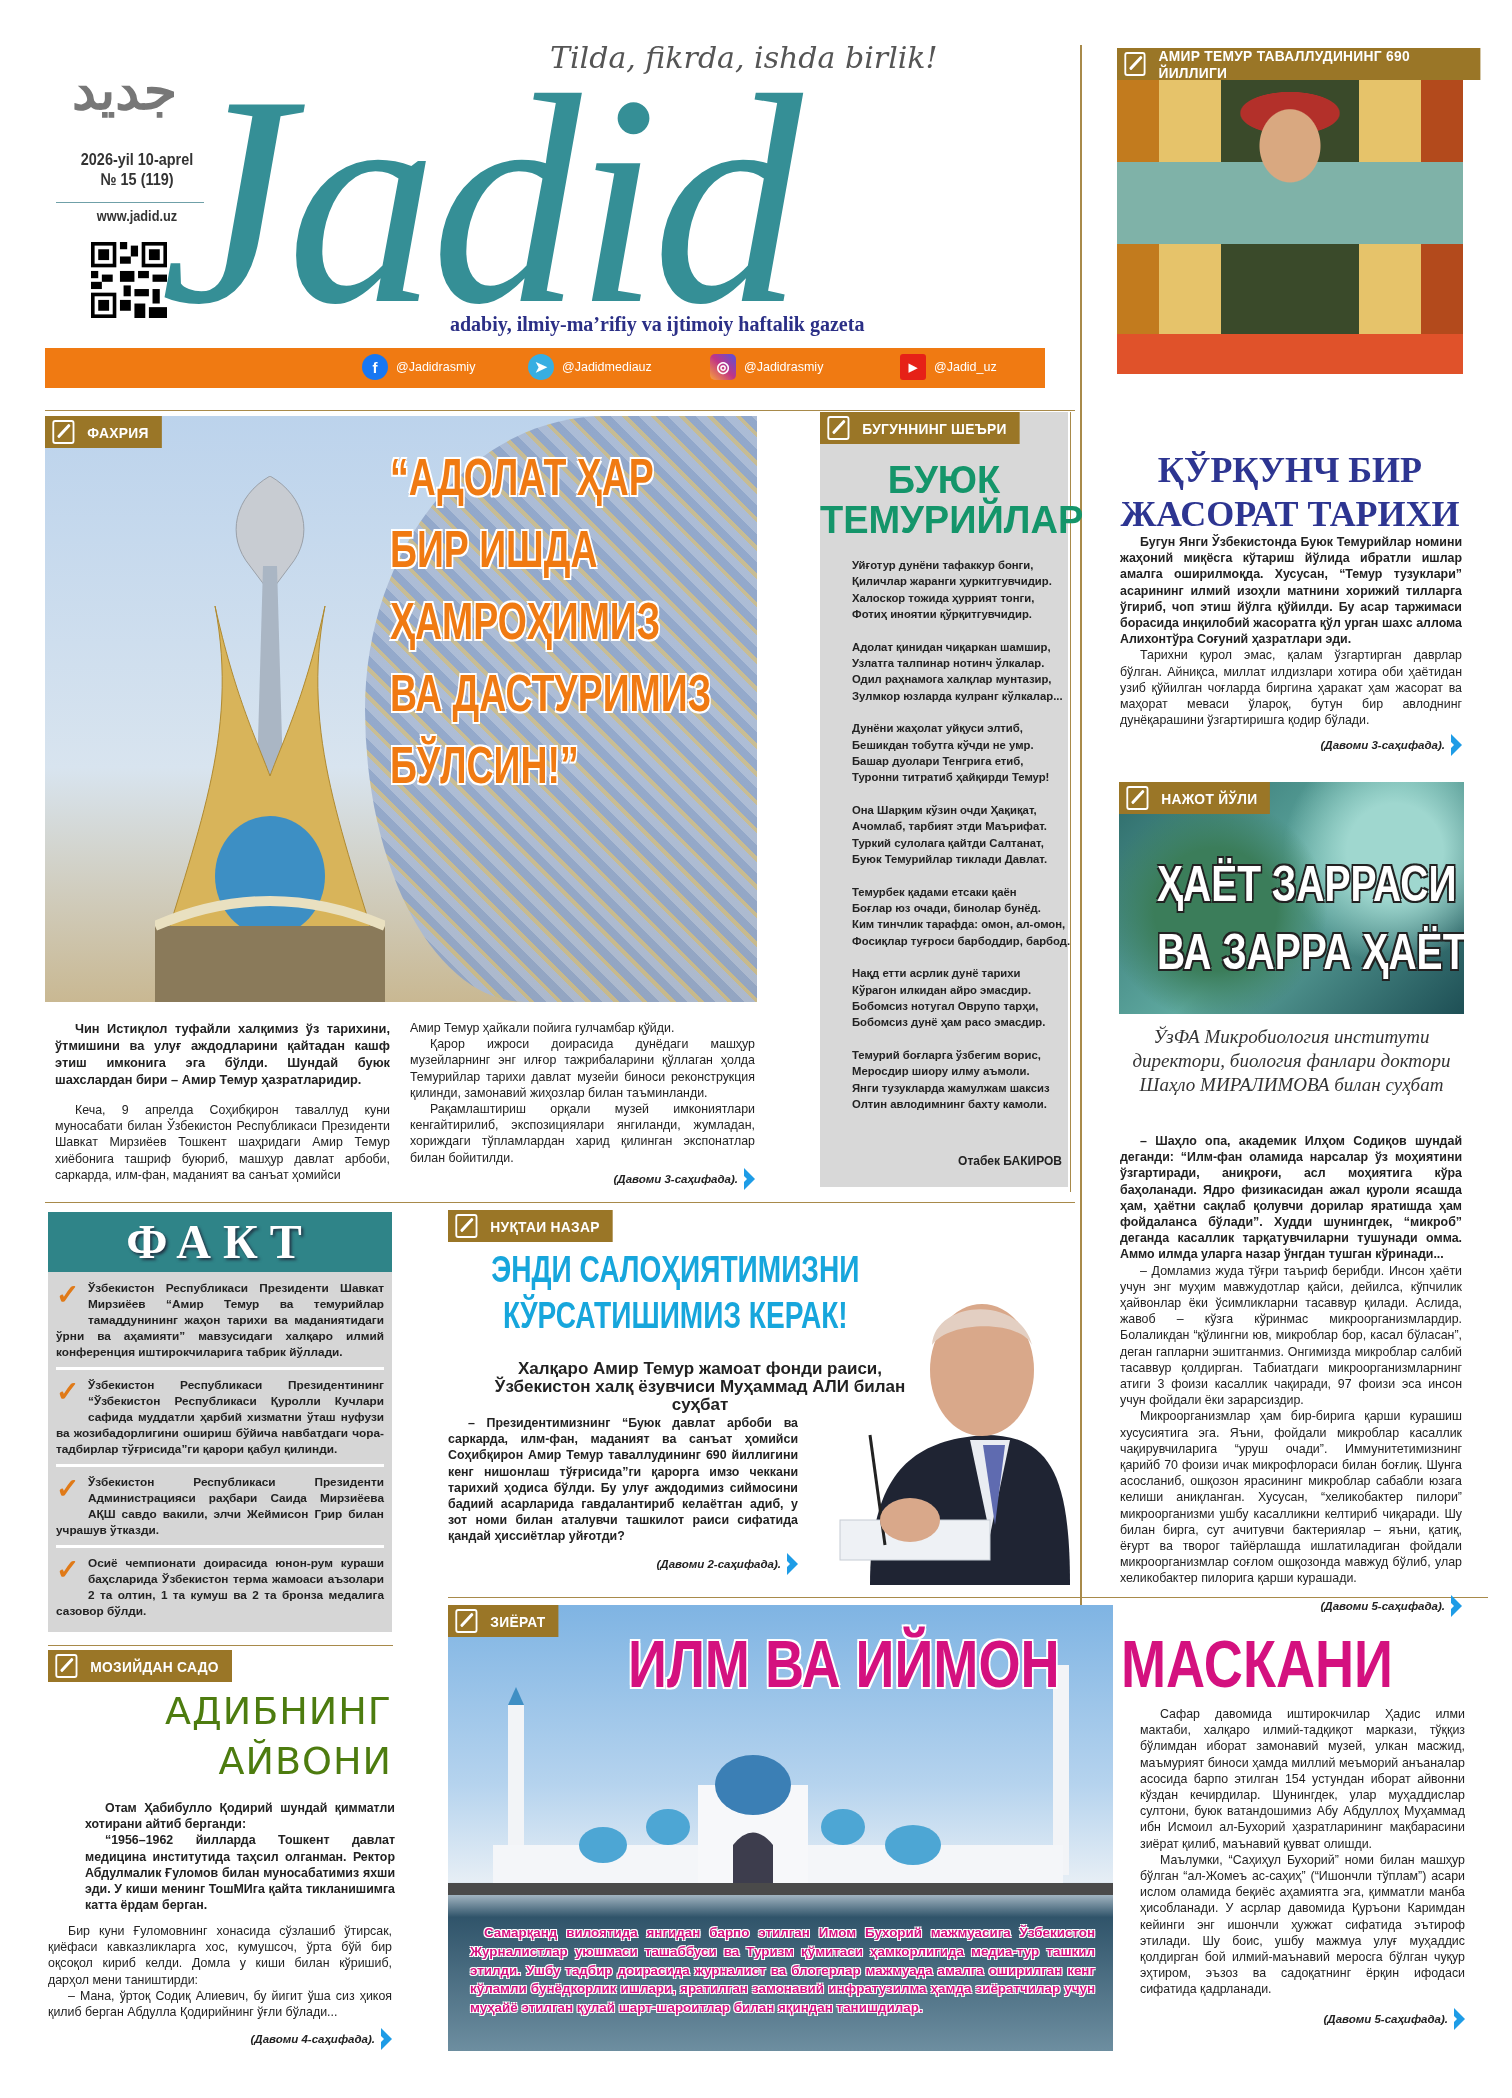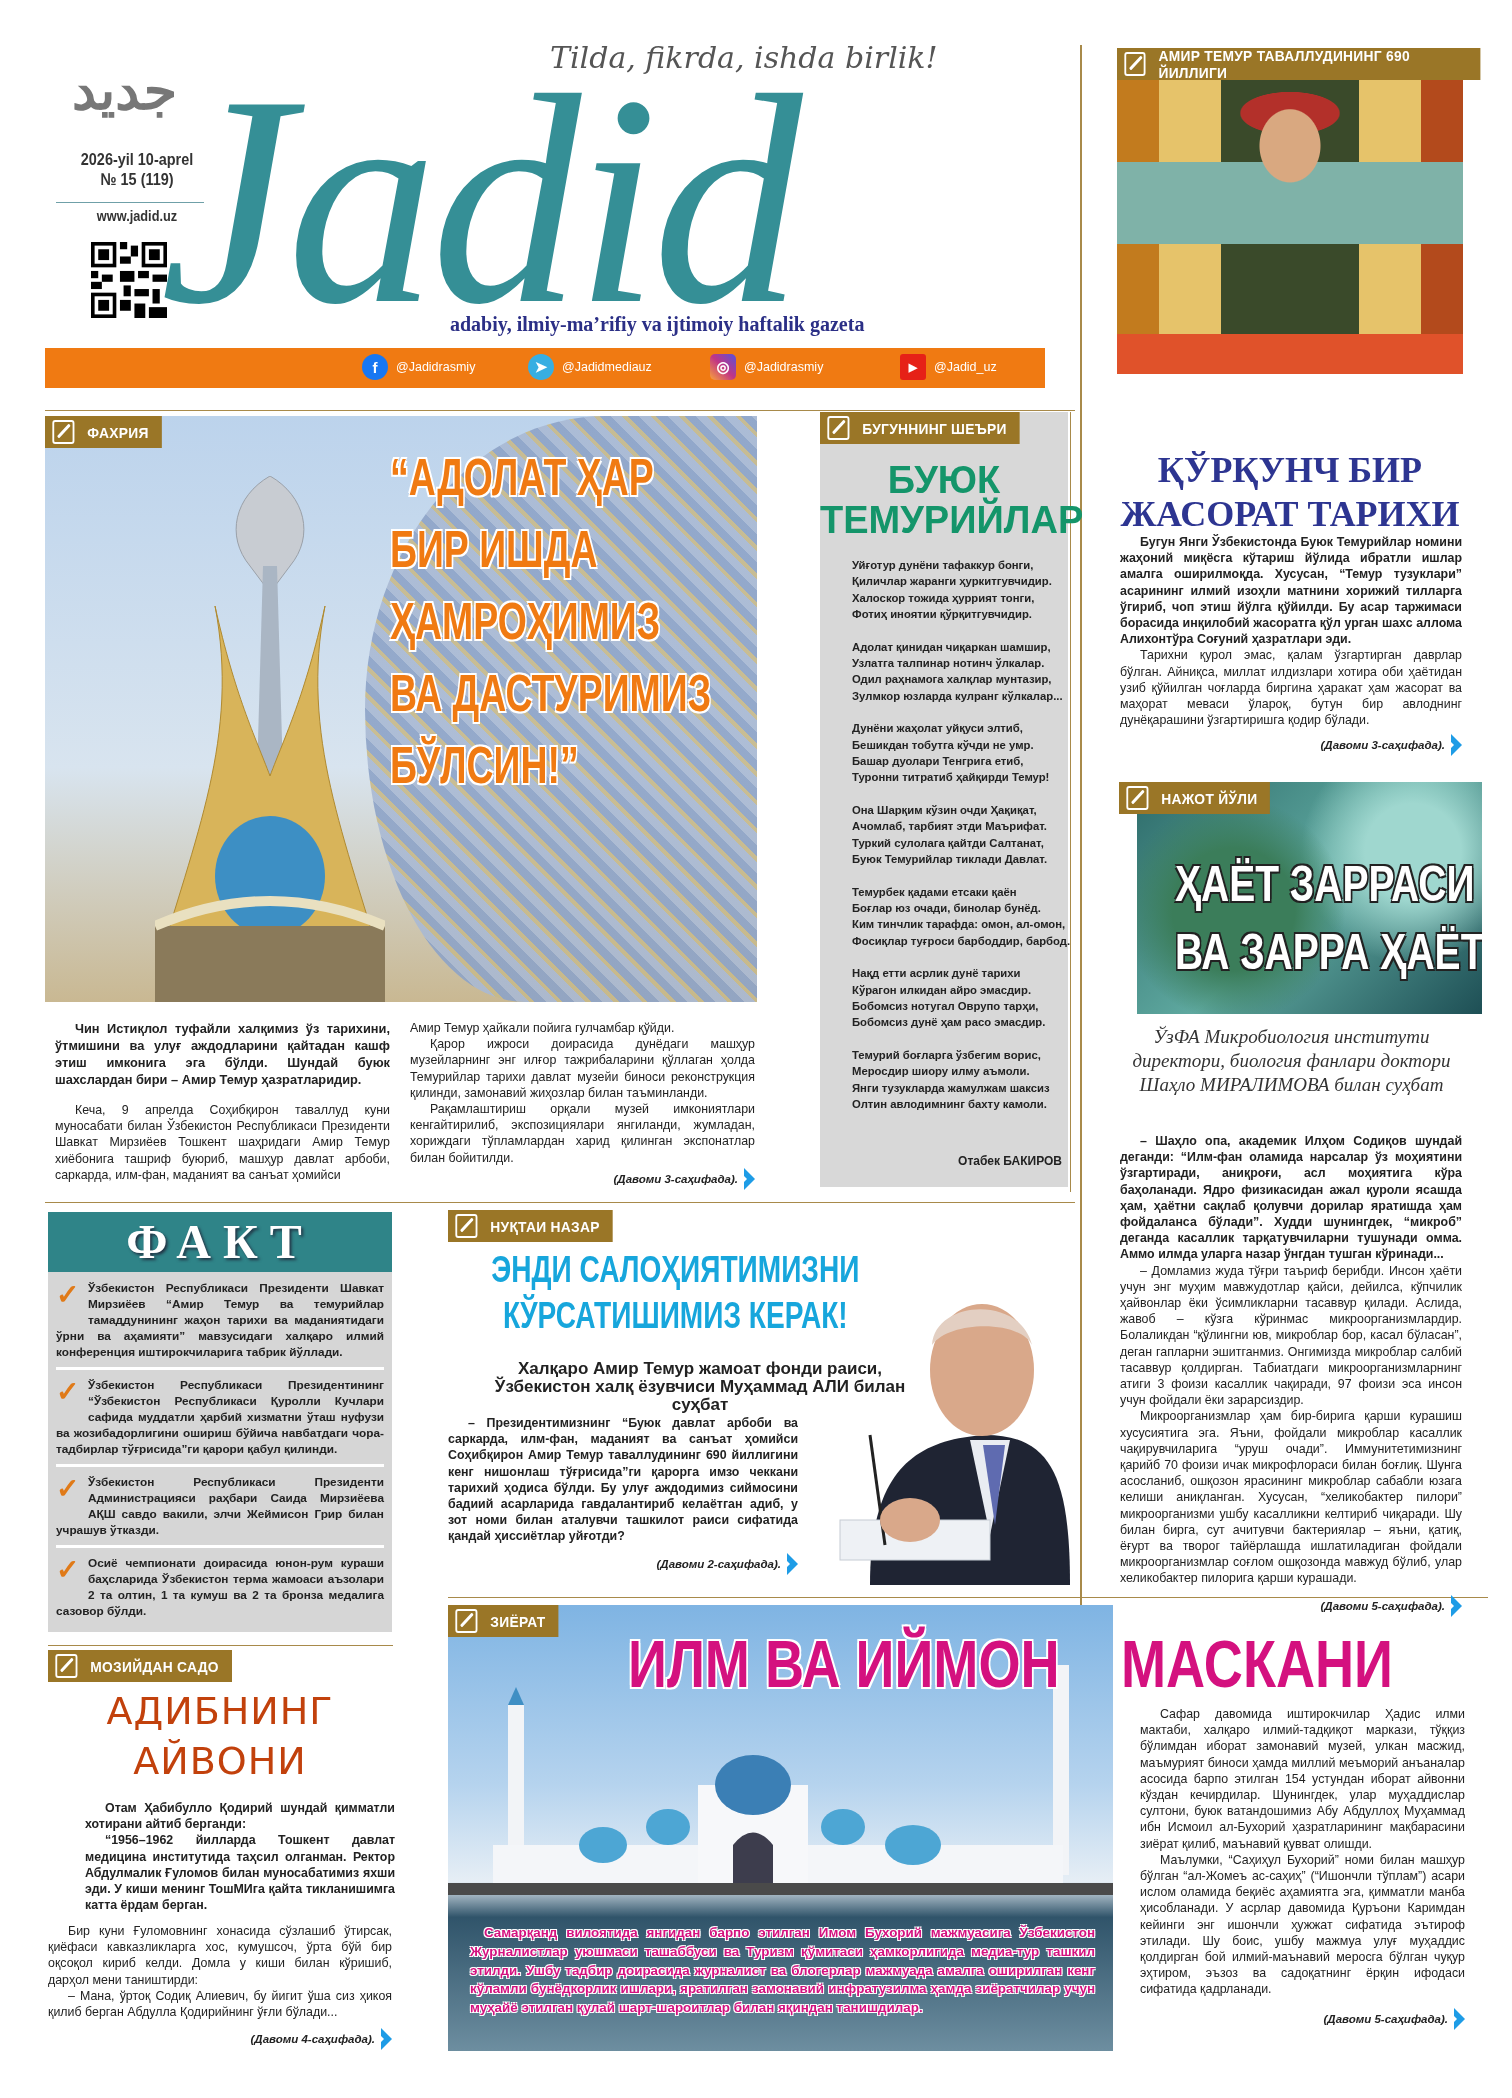--- a/index.html
+++ b/index.html
@@ -61,40 +61,40 @@
   #poem-title { left: 820px; top: 460px; width: 248px; text-align: center; font-weight: bold; font-size: 38px; line-height: 40px; color: #14956a; }
   #poem-body { left: 828px; top: 557px; width: 240px; font-weight: bold; font-size: 11.3px; line-height: 16.4px; color: #222; margin-left: 24px; }
   #poem-body .stanza { margin-bottom: 16px; }
   #poem-author { left: 828px; top: 1154px; width: 234px; text-align: right; font-weight: bold; font-size: 12px; }
 
   
   #timur-text { left: 1120px; top: 534px; width: 342px; }
 
   
   #najot-img { left: 1119px; top: 782px; width: 345px; height: 232px; overflow: hidden;
-    background: radial-gradient(circle at 28% 55%, #3b7d5a 0 22%, transparent 40%), radial-gradient(circle at 80% 30%, #9fd7cf 0 15%, transparent 35%), linear-gradient(135deg, #2d6b6a 0%, #5fa9a0 50%, #1e4f55 100%); margin-left: 18px; }
+    background: radial-gradient(circle at 28% 55%, #3b7d5a 0 22%, transparent 40%), radial-gradient(circle at 80% 30%, #9fd7cf 0 15%, transparent 35%), linear-gradient(135deg, #2d6b6a 0%, #5fa9a0 50%, #1e4f55 100%); }
   #najot-title { position: absolute; left: 0; top: 68px; width: 345px; text-align: center; font-weight: bold; font-size: 50px; line-height: 68px; color: #fff; text-shadow: -2px -2px 0 #222, 2px -2px 0 #222, -2px 2px 0 #222, 2px 2px 0 #222; transform: scaleX(0.78); transform-origin: center top; white-space: nowrap; }
   #najot-sub { left: 1119px; top: 1025px; width: 345px; text-align: center; font-family: "Liberation Serif", serif; font-style: italic; font-size: 19px; line-height: 24px; color: #333; }
   #najot-text { left: 1120px; top: 1133px; width: 342px; }
 
   
   #fakt-head { left: 48px; top: 1212px; width: 344px; height: 60px; background: #2f8488; color: #fff; font-family: "Liberation Serif", serif; font-weight: bold; font-size: 48px; letter-spacing: 12px; text-align: center; line-height: 60px; text-shadow: 2px 2px 3px #234; }
   #fakt-box { left: 48px; top: 1272px; width: 344px; height: 360px; background: #d6d6d6; padding: 8px 8px 0 8px; }
   .fakt-item { position: relative; font-weight: bold; font-size: 11.8px; line-height: 16px; text-align: justify; color: #222; padding-bottom: 7px; margin-bottom: 7px; border-bottom: 3px solid #fff; }
   .fakt-item:last-child { border-bottom: none; }
   .fakt-item .check { float: left; color: #e07a18; font-size: 28px; line-height: 30px; width: 28px; margin-right: 4px; height: 44px; }
 
   
   #nuqta-title { left: 455px; top: 1247px; width: 440px; font-family: "Liberation Sans", sans-serif; font-weight: bold; font-size: 36px; line-height: 46px; color: #17a6dc; transform: scaleX(0.78); transform-origin: left top; white-space: nowrap; text-align: center; width: 565px; }
   #nuqta-sub { left: 470px; top: 1360px; width: 460px; text-align: center; font-weight: bold; font-size: 17px; line-height: 18px; color: #222; }
   #nuqta-text { left: 448px; top: 1415px; width: 350px; font-weight: bold; }
   #ali-photo { left: 720px; top: 1275px; width: 350px; height: 310px; overflow: hidden; }
 
   
-  #mozi-title { left: 48px; top: 1686px; width: 344px; text-align: center; font-family: "DejaVu Sans", sans-serif; font-size: 38px; line-height: 50px; color: #c2410c; font-weight: normal; letter-spacing: 1px; }
+  #mozi-title { left: 48px; top: 1686px; width: 344px; text-align: right; font-family: "DejaVu Sans", sans-serif; font-size: 38px; line-height: 50px; color: #4d7c0f; font-weight: normal; letter-spacing: 1px; }
   #mozi-bold { left: 85px; top: 1800px; width: 310px; font-weight: bold; }
   #mozi-text { left: 48px; top: 1923px; width: 344px; }
 
   
   #ziyorat-img { left: 448px; top: 1605px; width: 665px; height: 446px; overflow: hidden;
     background: linear-gradient(180deg, #7fb4e3 0%, #b5d3ee 40%, #e6eef5 62%, #30546a 70%, #6d8ea0 100%); }
   #zi-title-left { left: 628px; top: 1628px; font-weight: bold; font-size: 66px; line-height: 72px; color: #d4117f; text-shadow: -2px -2px 0 #fff, 2px -2px 0 #fff, -2px 2px 0 #fff, 2px 2px 0 #fff; transform: scaleX(0.82); transform-origin: left top; white-space: nowrap; }
   #zi-title-right { left: 1121px; top: 1628px; font-weight: bold; font-size: 66px; line-height: 72px; color: #d4117f; transform: scaleX(0.82); transform-origin: left top; white-space: nowrap; }
   #zi-caption { left: 470px; top: 1924px; width: 625px; font-weight: bold; font-size: 13.4px; line-height: 18.8px; color: #d4117f; text-align: justify; text-shadow: -1px -1px 0 #fff, 1px -1px 0 #fff, -1px 1px 0 #fff, 1px 1px 0 #fff; }
   #zi-caption p { text-indent: 14px; }

